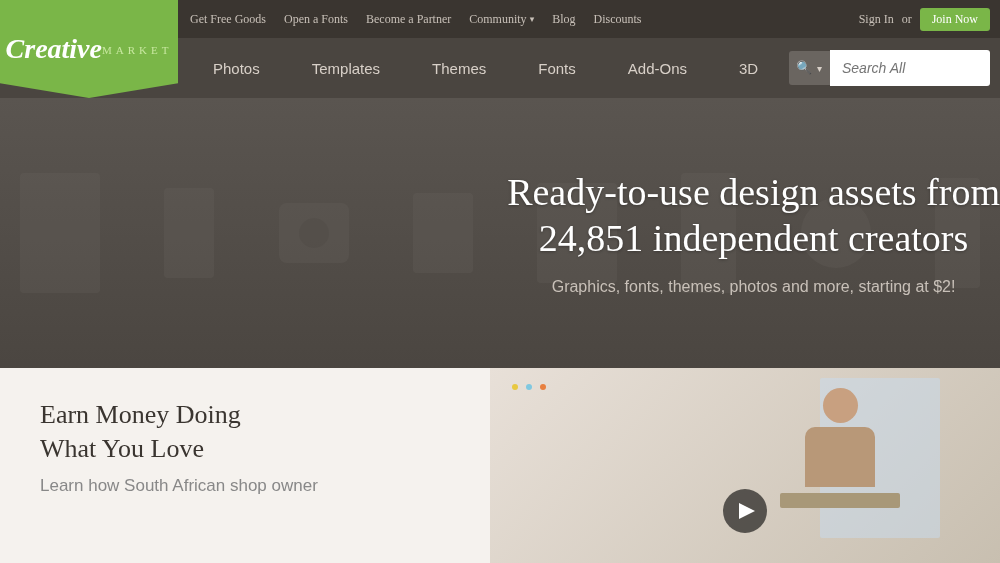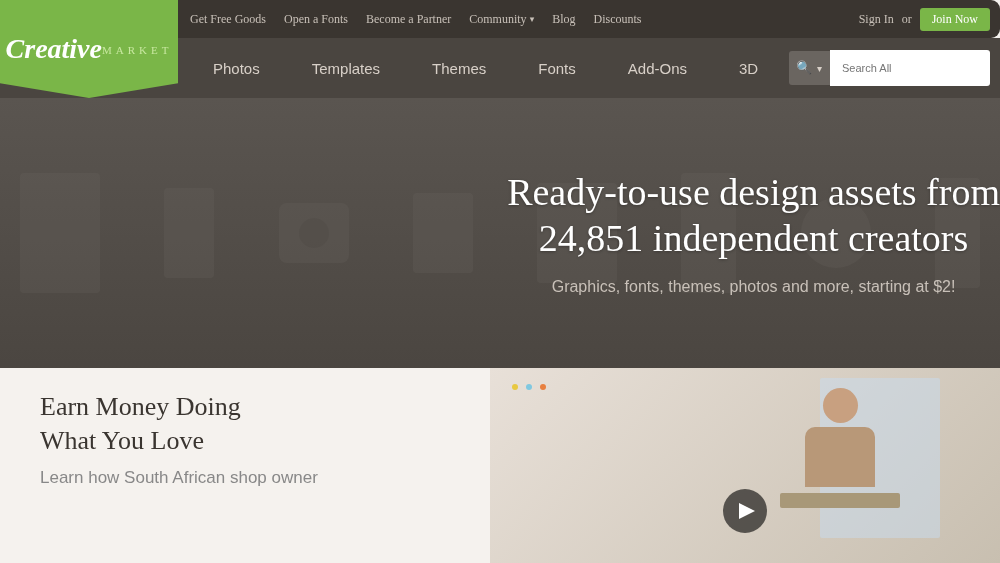--- a/index.html
+++ b/index.html
@@ -6,21 +6,20 @@
     body { font-family: 'Georgia', serif; width: 1000px; height: 563px; overflow: hidden; background: #f5f2ee; }
 
     
     .top-bar {
       background: #3a3530;
       height: 38px;
       display: flex;
       align-items: center;
       padding: 0 10px 0 190px;
       gap: 18px;
-      border-radius: 9px;
     }
     .top-bar a {
       color: #c8c0b8;
       font-size: 12px;
       text-decoration: none;
     }
     .top-bar-right {
       margin-left: auto;
       display: flex;
       align-items: center;
@@ -110,26 +109,27 @@
       cursor: pointer;
       height: 34px;
       display: flex;
       align-items: center;
       gap: 4px;
     }
     .search-input {
       background: #fff;
       border: none;
       padding: 18px 12px;
-      font-size: 11px;
+      font-size: 14px;
       height: 34px;
       width: 160px;
       border-radius: 0 3px 3px 0;
       color: #888;
       outline: none;
+      font-style: italic;
     }
 
     
     .hero {
       background: #5a5550;
       height: 270px;
       position: relative;
       display: flex;
       flex-direction: column;
       align-items: flex-end;
@@ -198,21 +198,21 @@
 
     
     .bottom-section {
       background: #f5f2ee;
       height: 195px;
       display: flex;
       align-items: stretch;
       position: relative;
     }
     .earn-money {
-      padding: 22px 40px;
+      padding: 30px 40px;
       flex: 1;
       max-width: 490px;
     }
     .earn-title {
       font-size: 26px;
       color: #3a3530;
       font-family: 'Georgia', serif;
       font-weight: normal;
       line-height: 1.3;
       margin-bottom: 10px;

